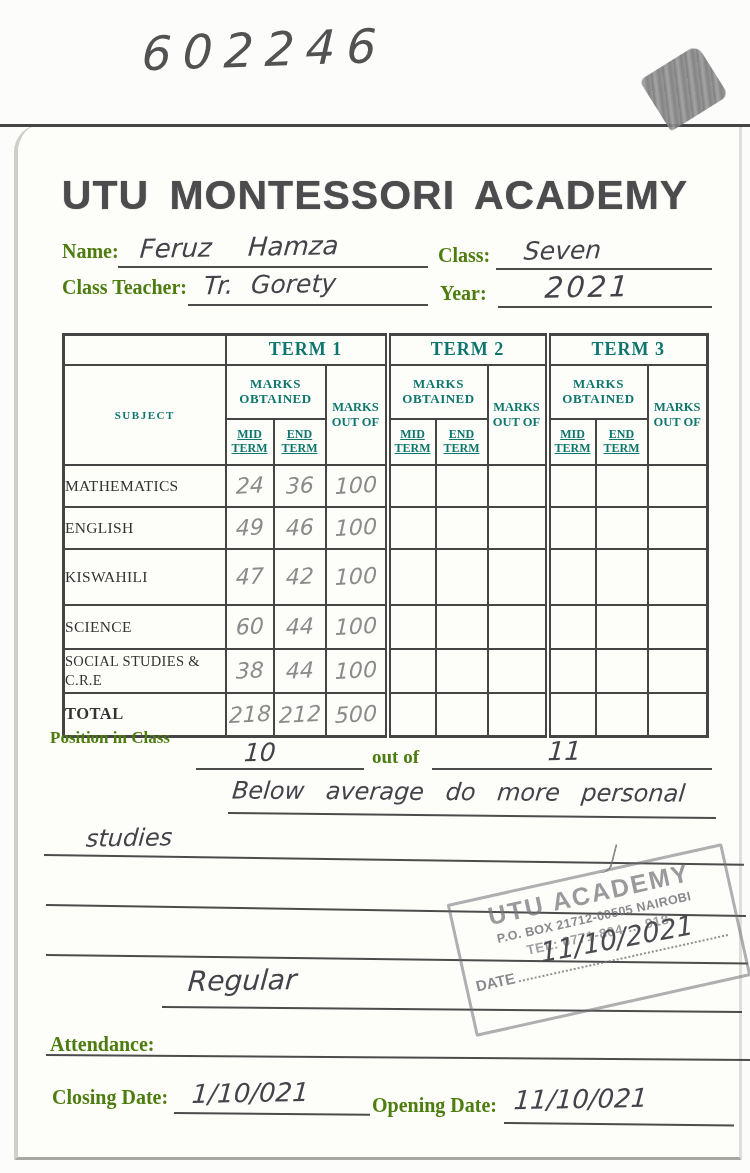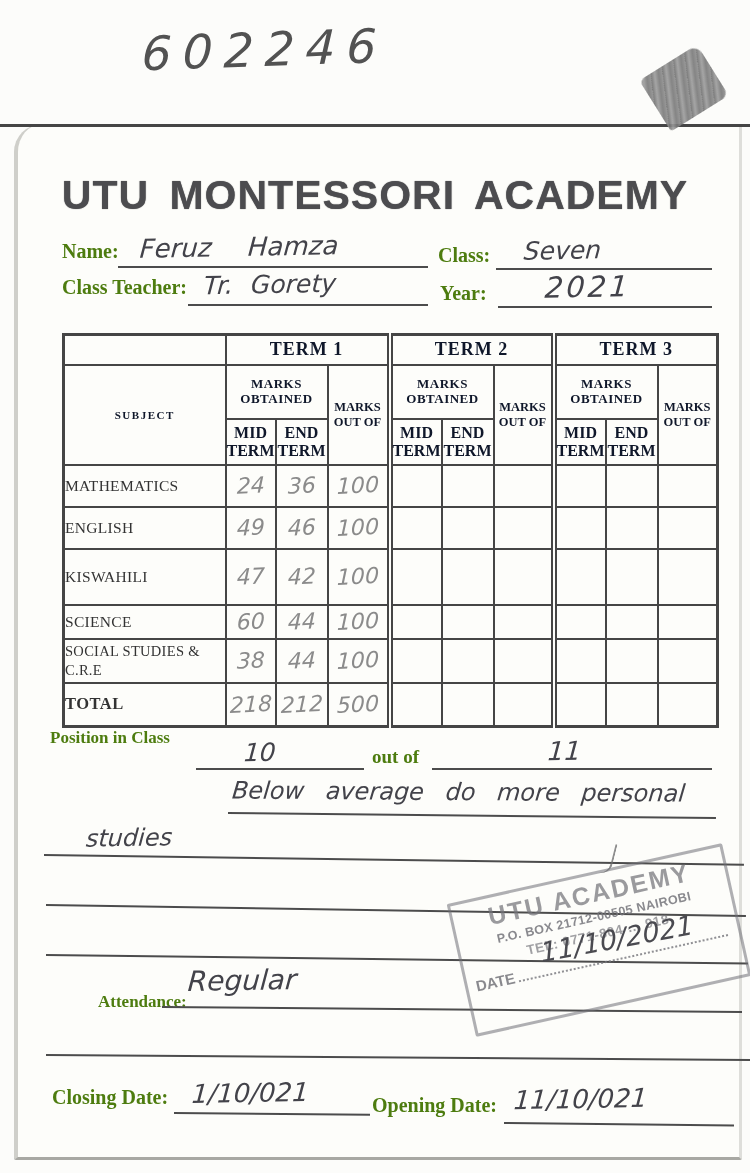--- a/index.html
+++ b/index.html
@@ -40,26 +40,26 @@
   .title {
     width:750px; text-align:center; font-family:"Liberation Sans", sans-serif;
     font-weight:bold; font-size:41px; letter-spacing:1px; word-spacing:8px;
     color:#4c4c4f; text-shadow:0 0 1px #5a5a5a;
   }
   .uline { background:#4c4c4c; height:2px; }
 
   
   table.marks { border-collapse:collapse; border:3px solid #454545; background:transparent; }
   table.marks th, table.marks td { border:2px solid #454545; padding:0; }
-  table.marks th { font-weight:bold; color:#0f172a; text-align:center; }
+  table.marks th { font-weight:bold; color:#0f766e; text-align:center; }
   .bl { border-left:6px double #454545 !important; }
   .term-h { font-size:18px; letter-spacing:1px; }
   .mo-h { font-size:13px; line-height:1.15; letter-spacing:0.5px; }
   .of-h { font-size:12.5px; line-height:1.2; }
-  .mt-h { font-size:16px; line-height:1.1; }
+  .mt-h { font-size:12px; line-height:1.1;text-decoration:underline; }
   .sub-h { font-size:11px; letter-spacing:1.5px; }
   .sub-cell { font-size:15.5px; text-align:left; padding:2px 4px 2px 6px; letter-spacing:0.3px; color:#333; }
   .total-cell { font-weight:bold; font-size:16.5px; letter-spacing:0.5px; }
   td.mark { text-align:center; }
   td.mark .pencil { font-size:22px; }
 
   
   .rline { position:absolute; height:2px; background:#4c4c4c; transform-origin:left center; }
 
   
@@ -177,21 +177,21 @@
       <td class="mark"><span class="pencil">47</span></td>
       <td class="mark"><span class="pencil">42</span></td>
       <td class="mark"><span class="pencil">100</span></td>
       <td class="bl"></td>
           <td></td>
           <td></td>
       <td class="bl"></td>
           <td></td>
           <td></td>
     </tr>
-    <tr style="height:34px;margin-left:12px;">
+    <tr style="height:44px;margin-left:12px;">
       <td class="sub-cell">SCIENCE</td>
       <td class="mark"><span class="pencil">60</span></td>
       <td class="mark"><span class="pencil">44</span></td>
       <td class="mark"><span class="pencil">100</span></td>
       <td class="bl"></td>
           <td></td>
           <td></td>
       <td class="bl"></td>
           <td></td>
           <td></td>
@@ -232,21 +232,21 @@
 
   <div class="abs rline" style="left:228px; top:812px; width:488px; transform:rotate(0.6deg);"></div>
   <span class="abs ink" style="left:232px; top:778px; font-size:24px; word-spacing:14px; transform:skewX(-5deg) rotate(0.4deg);">Below average do more personal</span>
   <div class="abs rline" style="left:44px; top:854px; width:700px; transform:rotate(0.8deg);"></div>
   <span class="abs ink" style="left:86px; top:824px; font-size:24px;">studies</span>
   <div class="stray"></div>
 
   <div class="abs rline" style="left:46px; top:904px; width:700px; transform:rotate(0.9deg);"></div>
   <div class="abs rline" style="left:46px; top:954px; width:702px; transform:rotate(0.7deg);"></div>
 
-  <span class="abs label" style="left:50px; top:992px; font-size:17px;margin-left:48px;">Attendance:</span>
+  <span class="abs label" style="left:50px; top:1033px; font-size:20px;">Attendance:</span>
   <div class="abs rline" style="left:162px; top:1006px; width:580px; transform:rotate(0.5deg);"></div>
   <span class="abs ink" style="left:188px; top:964px; font-size:28px;">Regular</span>
 
   <div class="abs rline" style="left:46px; top:1054px; width:706px; transform:rotate(0.4deg);"></div>
 
   <div class="stamp">
     <div class="stamp-l1">UTU ACADEMY</div>
     <div class="stamp-l2">P.O. BOX 21712-00505 NAIROBI</div>
     <div class="stamp-l3">TEL: 0771-804 … 918</div>
     <div class="stamp-date-row">

